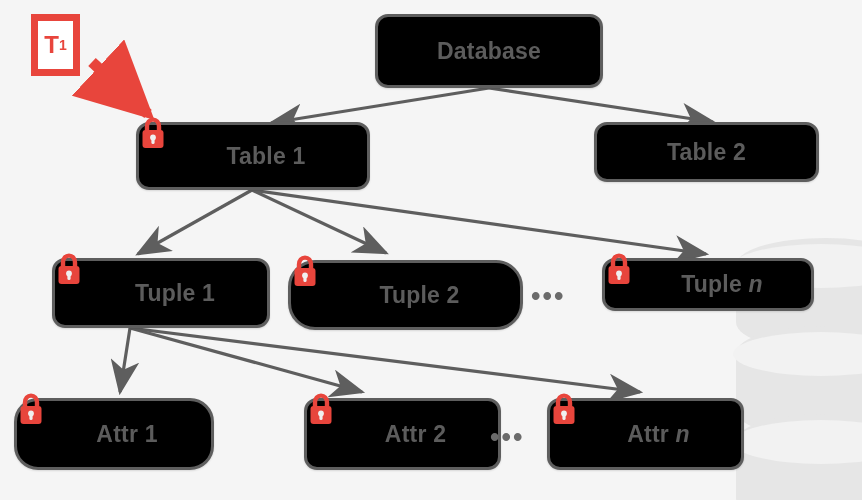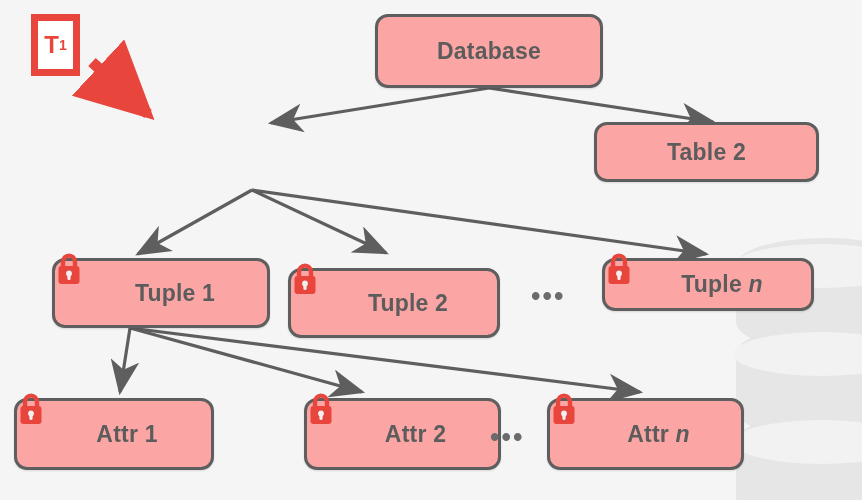--- a/index.html
+++ b/index.html
@@ -13,21 +13,21 @@
 
   
   #watermark{position:absolute;right:-34px;top:236px;width:170px;height:268px;opacity:1;pointer-events:none;}
 
   
   #edges{position:absolute;left:0;top:0;width:862px;height:500px;pointer-events:none;}
 
   .node{
     position:absolute;
     box-sizing:border-box;
-    background:#fca5a5;
+    background:#000000;
     border:3px solid #5e5e5e;
     border-radius:13px;
     display:flex;align-items:center;justify-content:center;
     color:#5c5c5c;
     font-size:23px;
     font-weight:bold;
     letter-spacing:.2px;
     box-shadow:0 1px 2px rgba(0,0,0,.12);
   }
   .node .label{pointer-events:none;}
@@ -111,36 +111,45 @@
 
   <div id="t1">
     <span>T</span>
       <span class="sub">1</span>
   </div>
 
   <div class="node" style="left:375px;top:14px;width:228px;height:74px;">
     <span class="label">Database</span>
   </div>
 
+  <div class="node" style="left:136px;top:122px;width:234px;height:68px;">
+    <svg class="lock" viewBox="0 0 30 36">
+      <path d="M9 15 L9 10.5 C9 6.4 11.7 3.6 15 3.6 C18.3 3.6 21 6.4 21 10.5 L21 15" fill="none" stroke="#e8453c" stroke-width="4.4" stroke-linecap="round"></path>
+      <rect x="4.5" y="14" width="21" height="18" rx="3" fill="#e8453c"></rect>
+      <circle cx="15" cy="21.5" r="2.9" fill="#f0f0f0"></circle>
+      <rect x="13.4" y="21.5" width="3.2" height="6.4" rx="1.5" fill="#f0f0f0"></rect>
+    </svg>
+    <span class="label" style="padding-left:26px;">Table 1</span>
+  </div>
 
   <div class="node" style="left:594px;top:122px;width:225px;height:60px;">
     <span class="label">Table 2</span>
   </div>
 
   <div class="node" style="left:20px;top:258px;width:218px;height:70px;margin-left:32px;">
     <svg class="lock" viewBox="0 0 30 36">
       <path d="M9 15 L9 10.5 C9 6.4 11.7 3.6 15 3.6 C18.3 3.6 21 6.4 21 10.5 L21 15" fill="none" stroke="#e8453c" stroke-width="4.4" stroke-linecap="round"></path>
       <rect x="4.5" y="14" width="21" height="18" rx="3" fill="#e8453c"></rect>
       <circle cx="15" cy="21.5" r="2.9" fill="#f0f0f0"></circle>
       <rect x="13.4" y="21.5" width="3.2" height="6.4" rx="1.5" fill="#f0f0f0"></rect>
     </svg>
     <span class="label" style="padding-left:28px;">Tuple 1</span>
   </div>
 
-  <div class="node" style="left:288px;top:268px;width:212px;height:70px;">
+  <div class="node" style="left:288px;top:260px;width:235px;height:70px;border-radius:27px;">
     <svg class="lock" viewBox="0 0 30 36">
       <path d="M9 15 L9 10.5 C9 6.4 11.7 3.6 15 3.6 C18.3 3.6 21 6.4 21 10.5 L21 15" fill="none" stroke="#e8453c" stroke-width="4.4" stroke-linecap="round"></path>
       <rect x="4.5" y="14" width="21" height="18" rx="3" fill="#e8453c"></rect>
       <circle cx="15" cy="21.5" r="2.9" fill="#f0f0f0"></circle>
       <rect x="13.4" y="21.5" width="3.2" height="6.4" rx="1.5" fill="#f0f0f0"></rect>
     </svg>
     <span class="label" style="padding-left:28px;">Tuple 2</span>
   </div>
 
   <div class="ellipsis" style="left:531px;top:283px;">
@@ -150,21 +159,21 @@
   <div class="node" style="left:602px;top:258px;width:212px;height:53px;">
     <svg class="lock" viewBox="0 0 30 36">
       <path d="M9 15 L9 10.5 C9 6.4 11.7 3.6 15 3.6 C18.3 3.6 21 6.4 21 10.5 L21 15" fill="none" stroke="#e8453c" stroke-width="4.4" stroke-linecap="round"></path>
       <rect x="4.5" y="14" width="21" height="18" rx="3" fill="#e8453c"></rect>
       <circle cx="15" cy="21.5" r="2.9" fill="#f0f0f0"></circle>
       <rect x="13.4" y="21.5" width="3.2" height="6.4" rx="1.5" fill="#f0f0f0"></rect>
     </svg>
     <span class="label" style="padding-left:28px;"><span>Tuple </span><em>n</em></span>
   </div>
 
-  <div class="node" style="left:14px;top:398px;width:200px;height:72px;">
+  <div class="node" style="left:14px;top:398px;width:200px;height:72px;border-radius:24px;">
     <svg class="lock" viewBox="0 0 30 36">
       <path d="M9 15 L9 10.5 C9 6.4 11.7 3.6 15 3.6 C18.3 3.6 21 6.4 21 10.5 L21 15" fill="none" stroke="#e8453c" stroke-width="4.4" stroke-linecap="round"></path>
       <rect x="4.5" y="14" width="21" height="18" rx="3" fill="#e8453c"></rect>
       <circle cx="15" cy="21.5" r="2.9" fill="#f0f0f0"></circle>
       <rect x="13.4" y="21.5" width="3.2" height="6.4" rx="1.5" fill="#f0f0f0"></rect>
     </svg>
     <span class="label" style="padding-left:26px;">Attr 1</span>
   </div>
 
   <div class="node" style="left:270px;top:398px;width:197px;height:72px;margin-left:34px;">

